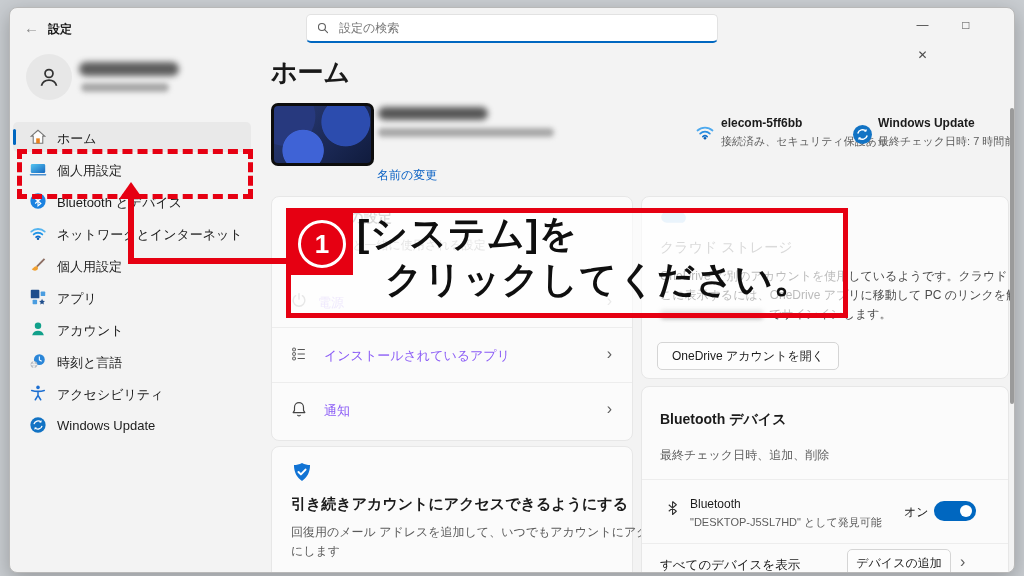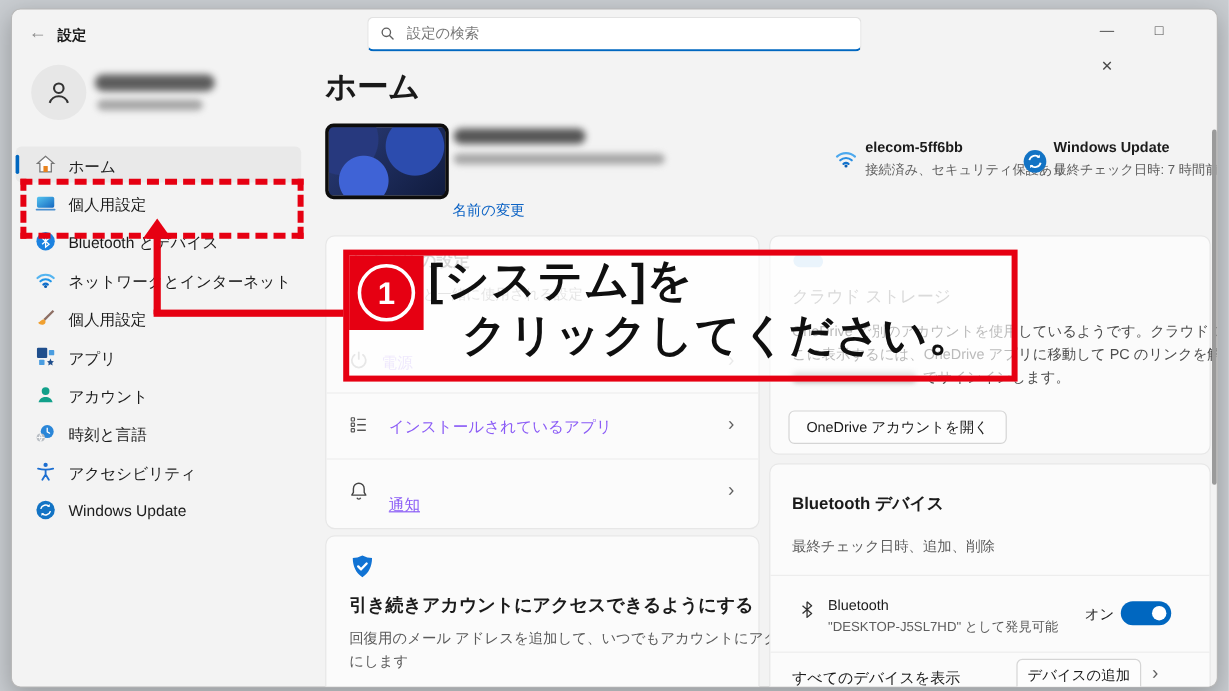--- a/index.html
+++ b/index.html
@@ -231,21 +231,21 @@
           </svg></span>
       <span class="abs rowlabel" style="left:52px;top:20px;font-family:Liberation Serif, serif;">インストールされているアプリ</span>
       <span class="abs chev" style="right:20px;top:19px;">›</span>
     </div>
     <div class="divider" style="top:185px;"></div>
     <div class="abs" style="left:0;top:185px;width:100%;height:57px;">
       <span class="abs" style="left:18px;top:18px;width:18px;height:18px;"><svg viewBox="0 0 20 20" width="18" height="18">
             <path d="M10 3a5 5 0 0 1 5 5v3.5l1.5 2.5H3.5L5 11.5V8a5 5 0 0 1 5-5z" fill="none" stroke="#444" stroke-width="1.3" stroke-linejoin="round"></path>
             <path d="M8.3 16.5a1.8 1.8 0 0 0 3.4 0" stroke="#444" stroke-width="1.3" fill="none"></path>
           </svg></span>
-      <span class="abs rowlabel" style="left:52px;top:30px;text-decoration:underline;">通知</span>
+      <span class="abs rowlabel" style="left:52px;top:20px;">通知</span>
       <span class="abs chev" style="right:20px;top:19px;">›</span>
     </div>
   </div>
 
   <div class="card" style="left:261px;top:438px;width:360px;height:132px;">
     <span class="abs" style="left:19px;top:13px;width:22px;height:24px;">
       <svg viewBox="0 0 20 20" width="22" height="24">
           <path d="M10 1.8c2.5 1.3 5 1.9 7.3 1.9 0 6.6-2.6 11.5-7.3 14.5C5.3 15.2 2.7 10.3 2.7 3.7 5 3.7 7.5 3.1 10 1.8z" fill="#1173d4"></path>
           <path d="m6.8 10 2.2 2.2 4.2-4.4" stroke="#fff" stroke-width="1.8" fill="none" stroke-linecap="round" stroke-linejoin="round"></path>
         </svg>

